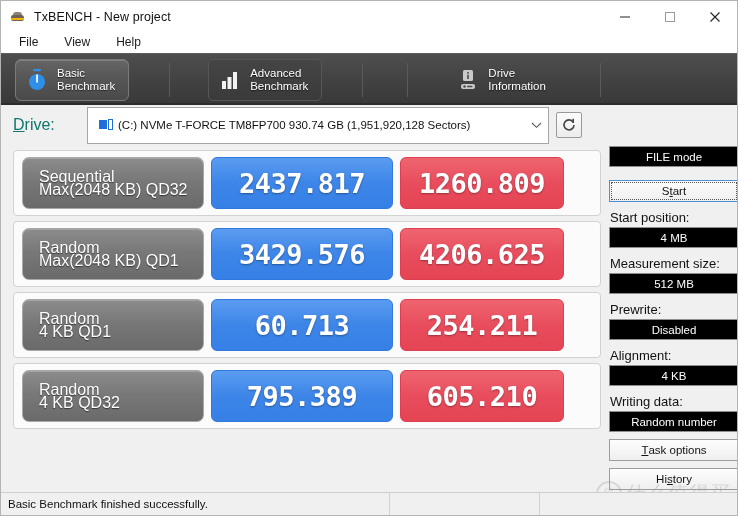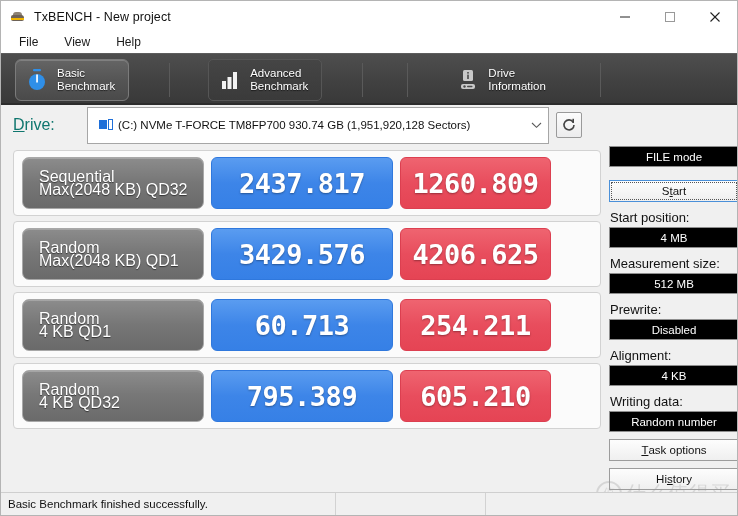--- a/index.html
+++ b/index.html
@@ -270,21 +270,21 @@
     color: #ffffff;
     letter-spacing: -0.5px;
     text-shadow: 0 1px 2px rgba(0,0,0,.35);
   }
   .val.read {
     width: 182px;
     background: linear-gradient(#5a9cf0, #3d85e8 50%, #3680e6);
     border: 1px solid #2f78dd;
   }
   .val.write {
-    width: 151px;
+    width: 164px;
     background: linear-gradient(#ef6470, #e84d5d 50%, #e54454);
     border: 1px solid #dc3f50;
   }
 
   
   .sidebar {
     width: 130px;
     margin-left: 8px;
     flex: 0 0 auto;
     padding-top: 1px;
@@ -331,21 +331,21 @@
     align-items: center;
   }
   .status-seg {
     font-size: 11.5px;
     color: #111;
     padding-left: 7px;
     height: 22px;
     display: flex; align-items: center;
     box-sizing: border-box;
   }
-  .s1 { width: 335px; border-right: 1px solid #d2d2d2; }
+  .s1 { width: 389px; border-right: 1px solid #d2d2d2; }
   .s2 { width: 150px; border-right: 1px solid #d2d2d2; }
   .s3 { flex: 1 1 auto; }
 
   
   .watermark {
     position: absolute;
     right: 6px; bottom: 8px;
     display: flex; align-items: center;
     gap: 4px;
     opacity: .30;

